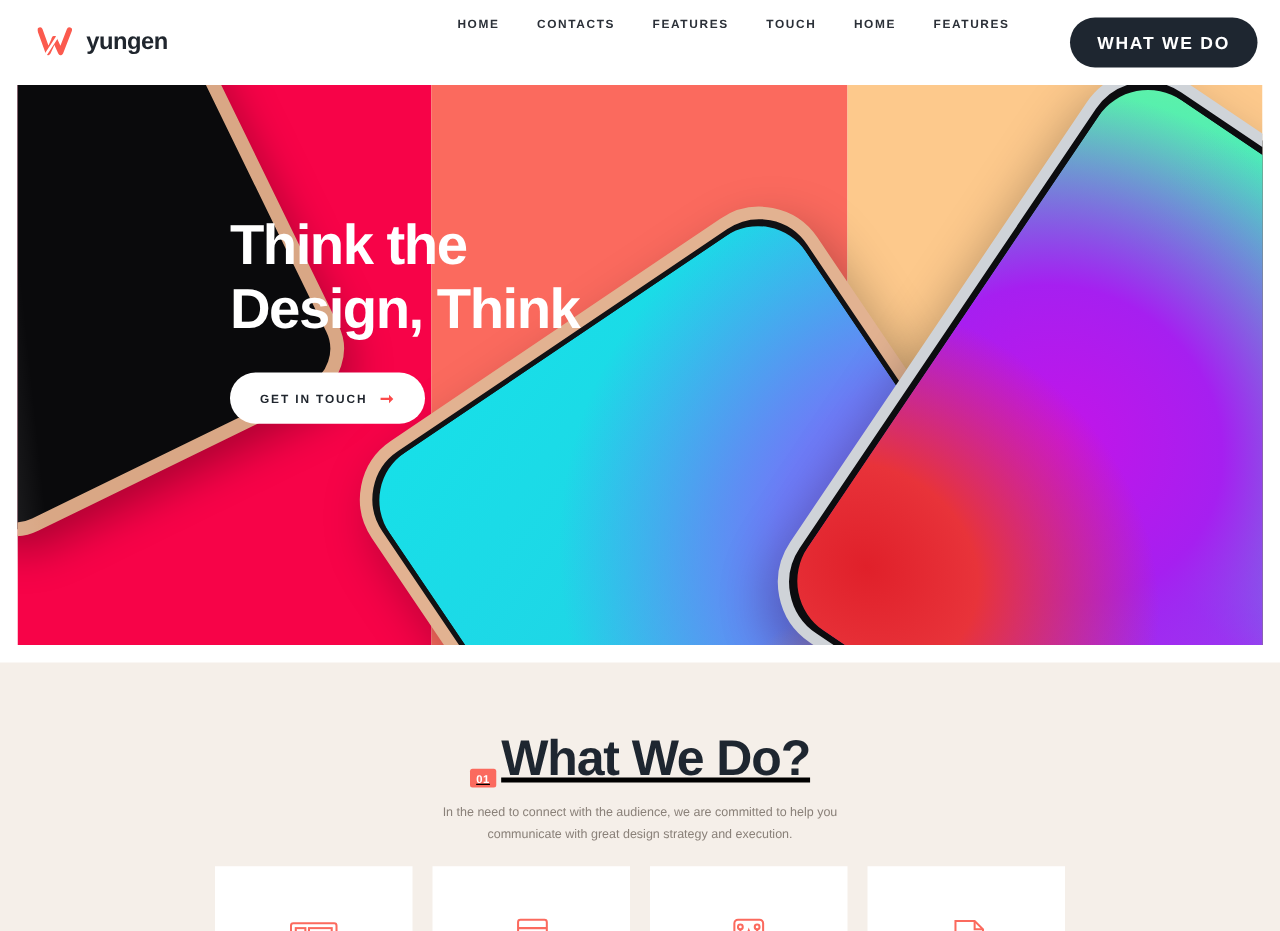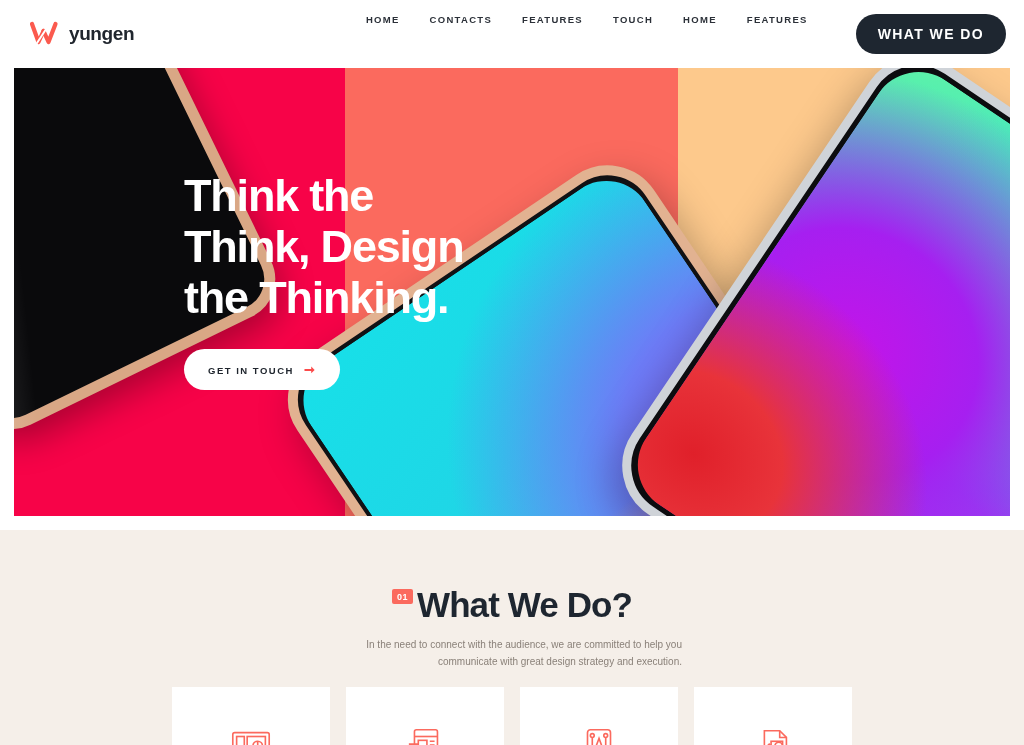--- a/index.html
+++ b/index.html
@@ -154,38 +154,38 @@
 
   
   .section {
     background: #f5efe9;
     height: 241px;
     margin-top: 14px;
     position: relative;
   }
   .section-head { text-align: center; padding-top: 55px; }
   .section-title-row {
-    display: inline-flex; align-items: flex-start; gap: 4px;
+    display: inline-flex; align-items: flex-end; gap: 4px; text-decoration: underline;
   }
   .badge {
     background: #fb6a5e; color: #ffffff;
     font-size: 9px; font-weight: bold;
     padding: 3px 5px 2px; border-radius: 2px;
     letter-spacing: .5px;
     margin-top: 4px;
   }
   .section-title {
-    font-size: 35px; font-weight: bold;
+    font-size: 40px; font-weight: bold;
     color: #1e2630; letter-spacing: -0.9px;
   }
   .section-desc {
     margin: 11px auto 0;
     max-width: 340px;
     font-size: 10px; line-height: 17px;
-    color: #8a8179; text-align: right;
+    color: #8a8179; text-align: center;
   }
 
   .cards {
     display: flex; gap: 16px;
     justify-content: center;
     margin-top: 17px;
   }
   .card {
     width: 158px; height: 100px;
     background: #ffffff;
@@ -231,22 +231,21 @@
     <div class="phone-mid-screen"></div>
   </div>
 
   <div class="phone-right">
     <div class="phone-right-screen"></div>
   </div>
 
   <div class="hero-copy">
     <h1 class="hero-title">
       <span>Think the</span><br>
-      <span>Think, Design</span><br>
-      <span>the Thinking.</span>
+      <span>Design, Think</span><br>
     </h1>
     <button class="hero-btn">
       <span>GET IN TOUCH</span>
       <span class="hero-btn-arrow">➞</span>
     </button>
   </div>
 </section>
 
 <section class="section">
   <div class="section-head">

